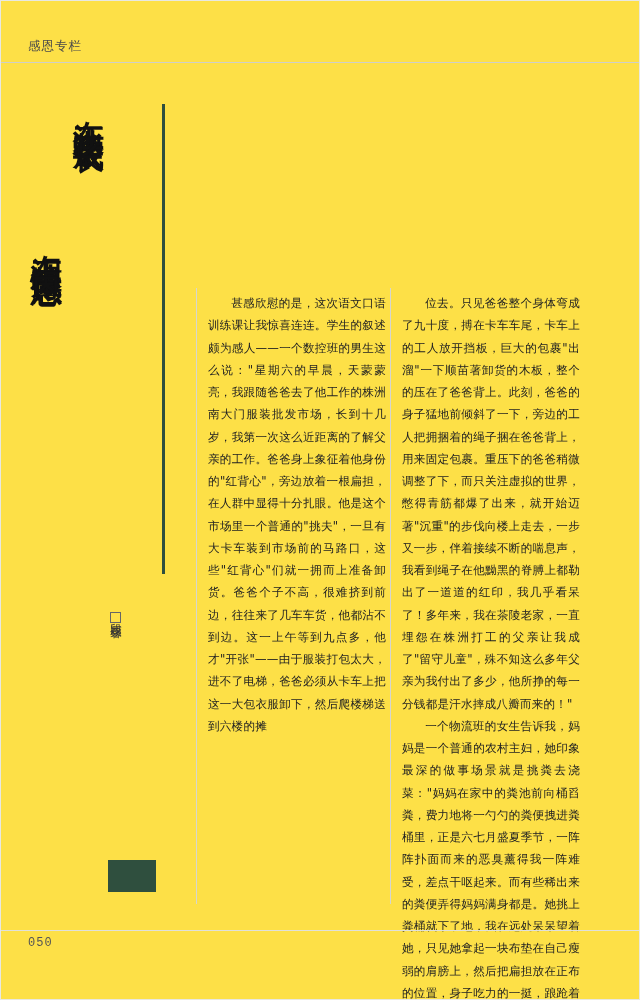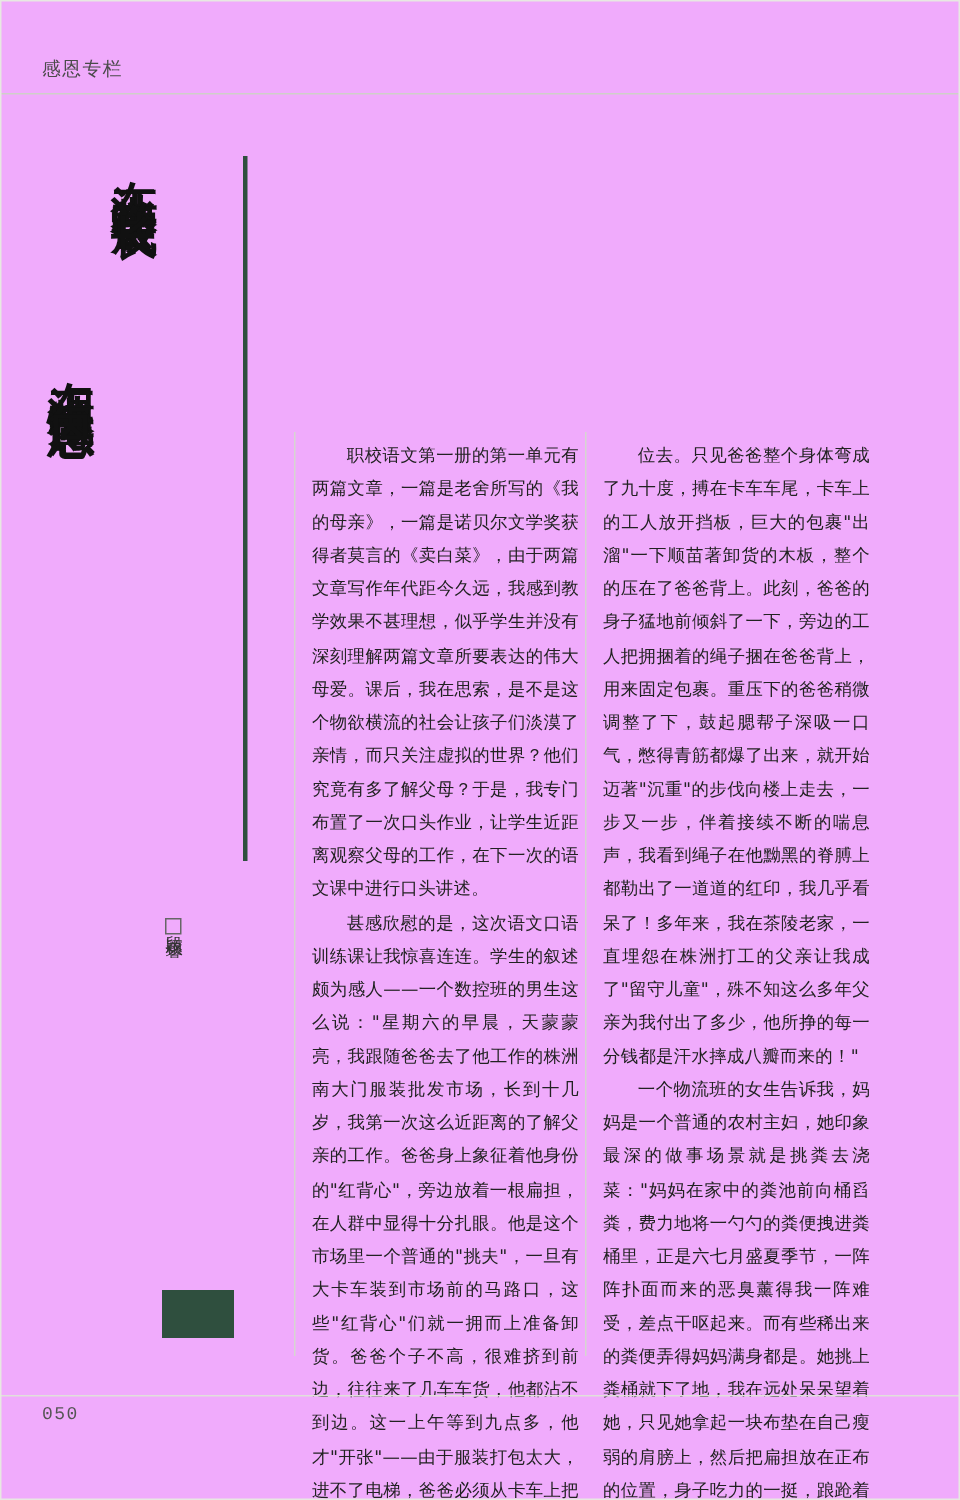--- a/index.html
+++ b/index.html
@@ -13,21 +13,21 @@
     font-family: "Liberation Serif", "DejaVu Serif", serif;
     color: #1a1a1a;
     overflow: hidden;
     position: relative;
   }
   .page {
     position: absolute;
     left: 0; top: 0;
     width: 640px;
     height: 1000px;
-    background: #f0abfc;
+    background: #fde047;
   }
   
   .running-head {
     position: absolute;
     left: 28px;
     top: 38px;
     font-size: 12.5px;
     letter-spacing: 1px;
     color: #4a4a4a;
     font-family: "DejaVu Sans", "Liberation Sans", sans-serif;
@@ -169,26 +169,25 @@
 
   <div class="byline-box"></div>
   <div class="byline">段颖馨</div>
 
   <div class="deco-block"></div>
 
   <div class="col-rule rule-a"></div>
   <div class="col-rule rule-b"></div>
 
   <div class="col col-1">
-    <p>职校语文第一册的第一单元有两篇文章，一篇是老舍所写的《我的母亲》，一篇是诺贝尔文学奖获得者莫言的《卖白菜》，由于两篇文章写作年代距今久远，我感到教学效果不甚理想，似乎学生并没有深刻理解两篇文章所要表达的伟大母爱。课后，我在思索，是不是这个物欲横流的社会让孩子们淡漠了亲情，而只关注虚拟的世界？他们究竟有多了解父母？于是，我专门布置了一次口头作业，让学生近距离观察父母的工作，在下一次的语文课中进行口头讲述。</p>
     <p>甚感欣慰的是，这次语文口语训练课让我惊喜连连。学生的叙述颇为感人——一个数控班的男生这么说："星期六的早晨，天蒙蒙亮，我跟随爸爸去了他工作的株洲南大门服装批发市场，长到十几岁，我第一次这么近距离的了解父亲的工作。爸爸身上象征着他身份的"红背心"，旁边放着一根扁担，在人群中显得十分扎眼。他是这个市场里一个普通的"挑夫"，一旦有大卡车装到市场前的马路口，这些"红背心"们就一拥而上准备卸货。爸爸个子不高，很难挤到前边，往往来了几车车货，他都沾不到边。这一上午等到九点多，他才"开张"——由于服装打包太大，进不了电梯，爸爸必须从卡车上把这一大包衣服卸下，然后爬楼梯送到六楼的摊</p>
   </div>
 
   <div class="col col-2">
-    <p>位去。只见爸爸整个身体弯成了九十度，搏在卡车车尾，卡车上的工人放开挡板，巨大的包裹"出溜"一下顺苗著卸货的木板，整个的压在了爸爸背上。此刻，爸爸的身子猛地前倾斜了一下，旁边的工人把拥捆着的绳子捆在爸爸背上，用来固定包裹。重压下的爸爸稍微调整了下，鼓起腮帮子深吸一口气，憋得青筋都爆了出来，就开始迈著"沉重"的步伐向楼上走去，一步又一步，伴着接续不断的喘息声，我看到绳子在他黝黑的脊膊上都勒出了一道道的红印，我几乎看呆了！多年来，我在茶陵老家，一直埋怨在株洲打工的父亲让我成了"留守儿童"，殊不知这么多年父亲为我付出了多少，他所挣的每一分钱都是汗水摔成八瓣而来的！"</p>
+    <p>位去。只见爸爸整个身体弯成了九十度，搏在卡车车尾，卡车上的工人放开挡板，巨大的包裹"出溜"一下顺苗著卸货的木板，整个的压在了爸爸背上。此刻，爸爸的身子猛地前倾斜了一下，旁边的工人把拥捆着的绳子捆在爸爸背上，用来固定包裹。重压下的爸爸稍微调整了下，而只关注虚拟的世界，憋得青筋都爆了出来，就开始迈著"沉重"的步伐向楼上走去，一步又一步，伴着接续不断的喘息声，我看到绳子在他黝黑的脊膊上都勒出了一道道的红印，我几乎看呆了！多年来，我在茶陵老家，一直埋怨在株洲打工的父亲让我成了"留守儿童"，殊不知这么多年父亲为我付出了多少，他所挣的每一分钱都是汗水摔成八瓣而来的！"</p>
     <p>一个物流班的女生告诉我，妈妈是一个普通的农村主妇，她印象最深的做事场景就是挑粪去浇菜："妈妈在家中的粪池前向桶舀粪，费力地将一勺勺的粪便拽进粪桶里，正是六七月盛夏季节，一阵阵扑面而来的恶臭薰得我一阵难受，差点干呕起来。而有些稀出来的粪便弄得妈妈满身都是。她挑上粪桶就下了地，我在远处呆呆望着她，只见她拿起一块布垫在自己瘦弱的肩膀上，然后把扁担放在正布的位置，身子吃力的一挺，踉跄着把粪桶挑了起来，一开始摇</p>
   </div>
 
   <div class="foot-rule"></div>
   <div class="folio">050</div>
 
   <div class="page-edge"></div>
 </div>
 
 </body></html>

